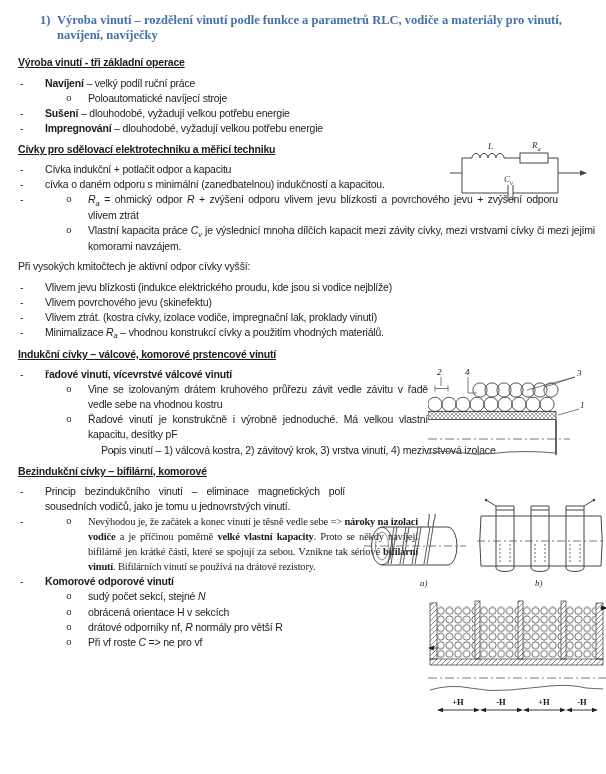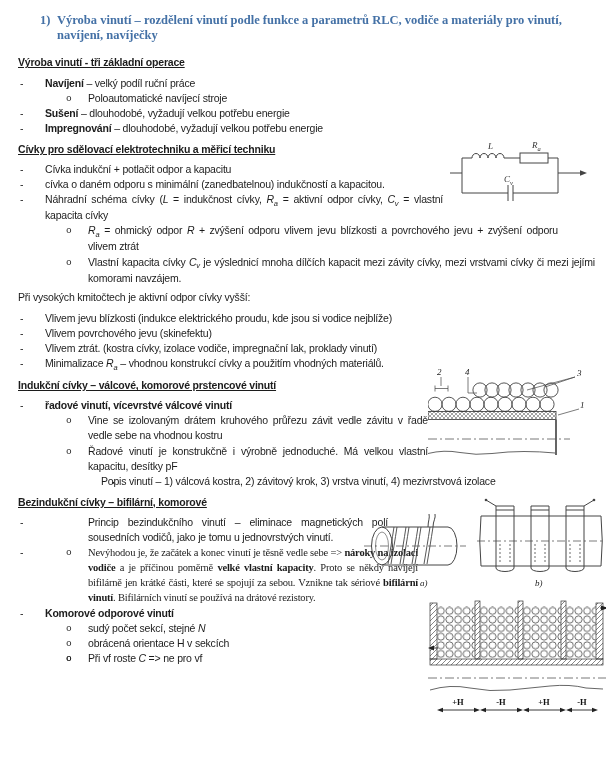--- a/index.html
+++ b/index.html
@@ -17,21 +17,21 @@
   .l2{padding-left:88px;}
   .l2>.mk{position:absolute;left:66px;top:0;font-family:"Liberation Mono",monospace;font-size:9.5px;}
   .l3{padding-left:101px;}
   .l3>.mk{position:absolute;left:112px;top:1px;font-size:7px;}
   .tx{display:block;}
   .just>.tx{text-align:justify;}
   .w398>.tx{max-width:398px;}
   .w470>.tx{max-width:470px;}
   .w340>.tx{max-width:340px;}
   .w330>.tx{max-width:330px;font-family:Liberation Serif, serif;}
-  .w300>.tx{max-width:300px;margin-left:43px;}
+  .w300>.tx{max-width:300px;}
   .b{font-weight:bold;text-align:right;}
   .i{font-style:italic;}
   .sub{font-size:7.5px;position:relative;top:2.5px;letter-spacing:0;}
   .diag{position:absolute;letter-spacing:0;}
   .slab{font:italic 9px "Liberation Serif",serif;fill:#333;}
   .ssub{font:italic 6.5px "Liberation Serif",serif;fill:#333;}
   .snum{font:italic 9px "Liberation Serif",serif;fill:#222;}
   .shl{font:bold 8.5px "Liberation Serif",serif;fill:#111;}
 </style>
 </head>
@@ -66,29 +66,28 @@
   <div class="li l1">
       <span class="mk">-</span>
       <span class="tx"><span>Cívka indukční + potlačit odpor a kapacitu</span></span>
     </div>
   <div class="li l1">
       <span class="mk">-</span>
       <span class="tx"><span>cívka o daném odporu s minimální (zanedbatelnou) indukčností a kapacitou.</span></span>
     </div>
   <div class="li l1 just w398">
       <span class="mk">-</span>
-      <span class="tx"><span>Náhradní schéma cívky (</span><span class="i">L</span><span> = indukčnost cívky, </span><span class="i">R</span><span class="i sub">a</span><span> = aktivní odpor cívky, </span><span class="i">C</span><span class="i sub">v</span><span> = vlastní kapacita cívky</span></span>
     </div>
   <div class="li l2 just w470">
       <span class="mk">o</span>
       <span class="tx"><span class="i">R</span><span class="i sub">a</span><span> = ohmický odpor </span><span class="i">R</span><span> + zvýšení odporu vlivem jevu blízkosti a povrchového jevu + zvýšení odporu vlivem ztrát</span></span>
     </div>
   <div class="li l2 just">
       <span class="mk">o</span>
-      <span class="tx"><span>Vlastní kapacita cívky </span><span class="i">C</span><span class="i sub">v</span><span> je výslednicí mnoha dílčích kapacit mezi závity cívky, mezi vrstvami cívky či mezi jejími komorami navzájem.</span></span>
+      <span class="tx"><span>Vlastní kapacita práce </span><span class="i">C</span><span class="i sub">v</span><span> je výslednicí mnoha dílčích kapacit mezi závity cívky, mezi vrstvami cívky či mezi jejími komorami navzájem.</span></span>
     </div>
 
   <div class="p"><span>Při vysokých kmitočtech je aktivní odpor cívky vyšší:</span></div>
   <div class="li l1">
       <span class="mk">-</span>
       <span class="tx"><span>Vlivem jevu blízkosti (indukce elektrického proudu, kde jsou si vodice nejblíže)</span></span>
     </div>
   <div class="li l1">
       <span class="mk">-</span>
       <span class="tx"><span>Vlivem povrchového jevu (skinefektu)</span></span>
@@ -139,20 +138,21 @@
   <div class="li l2">
       <span class="mk">o</span>
       <span class="tx"><span>sudý počet sekcí, stejné </span><span class="i">N</span></span>
     </div>
   <div class="li l2">
       <span class="mk">o</span>
       <span class="tx"><span>obrácená orientace H v sekcích</span></span>
     </div>
   <div class="li l2">
       <span class="mk">o</span>
+      <span class="tx"><span>drátové odporníky nf, </span><span class="i">R</span><span> normály pro větší R</span></span>
     </div>
   <div class="li l2">
       <span class="mk">o</span>
       <span class="tx"><span>Při vf roste </span><span class="i">C</span><span> =&gt; ne pro vf</span></span>
     </div>
 
   <svg class="diag" style="left:448px;top:138px" width="158" height="80" viewBox="0 0 158 80">
     <g stroke="#444" stroke-width="1" fill="none">
       <path d="M2,35 H14 M14,20 V55 M14,20 H24"></path>
       <path d="M24,20 a4,4.5 0 0 1 8,0 a4,4.5 0 0 1 8,0 a4,4.5 0 0 1 8,0 a4,4.5 0 0 1 8,0"></path>

